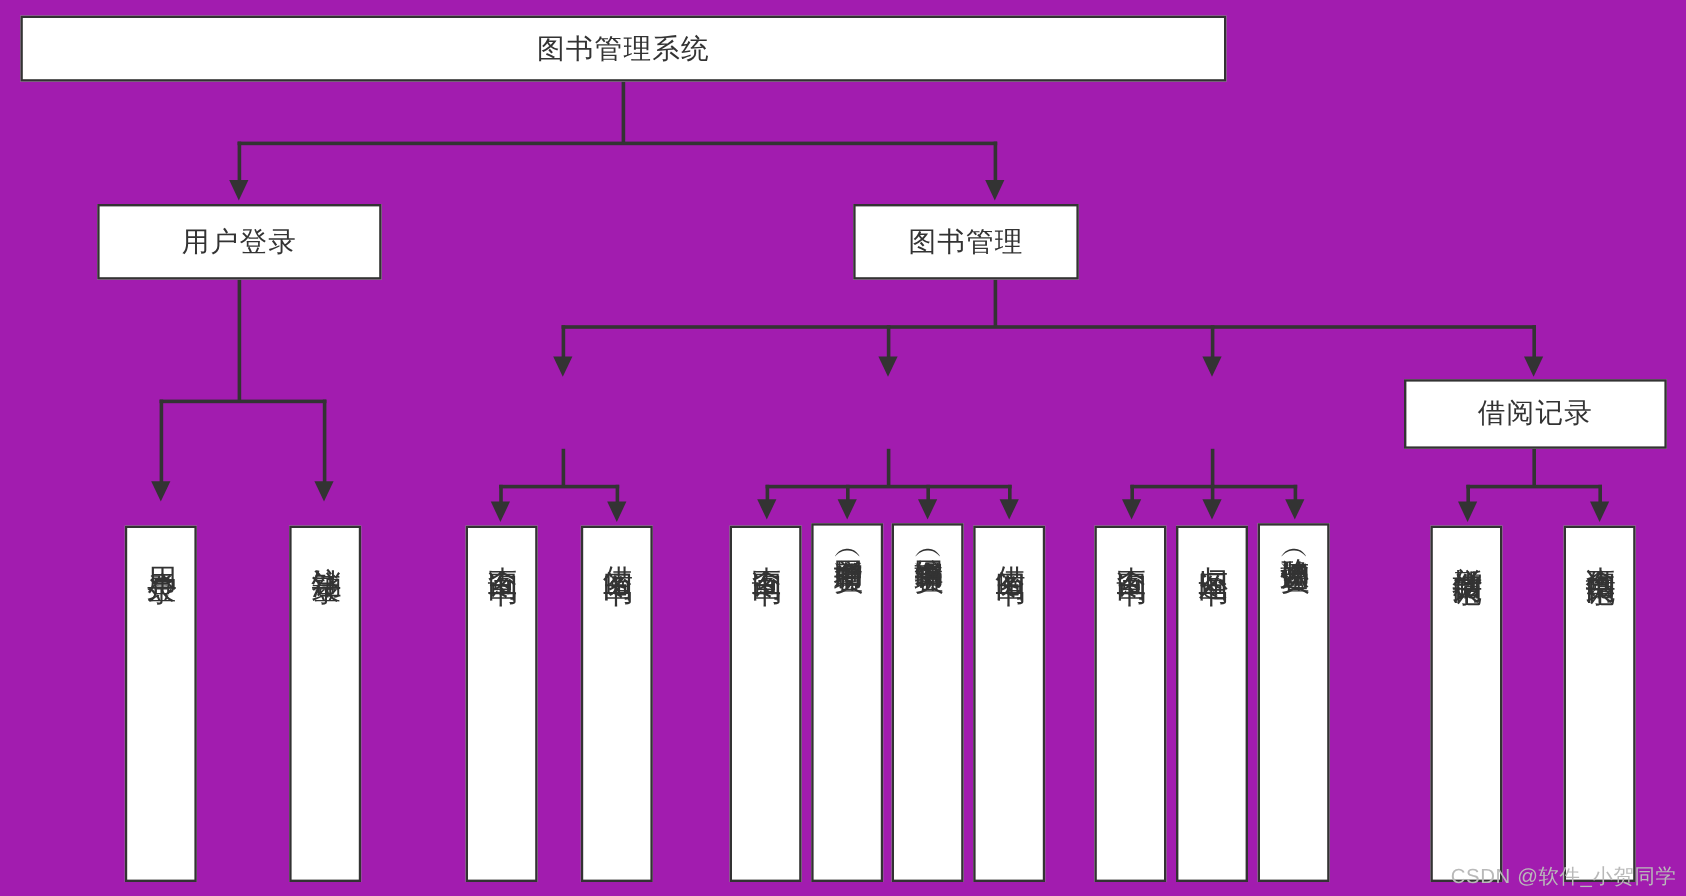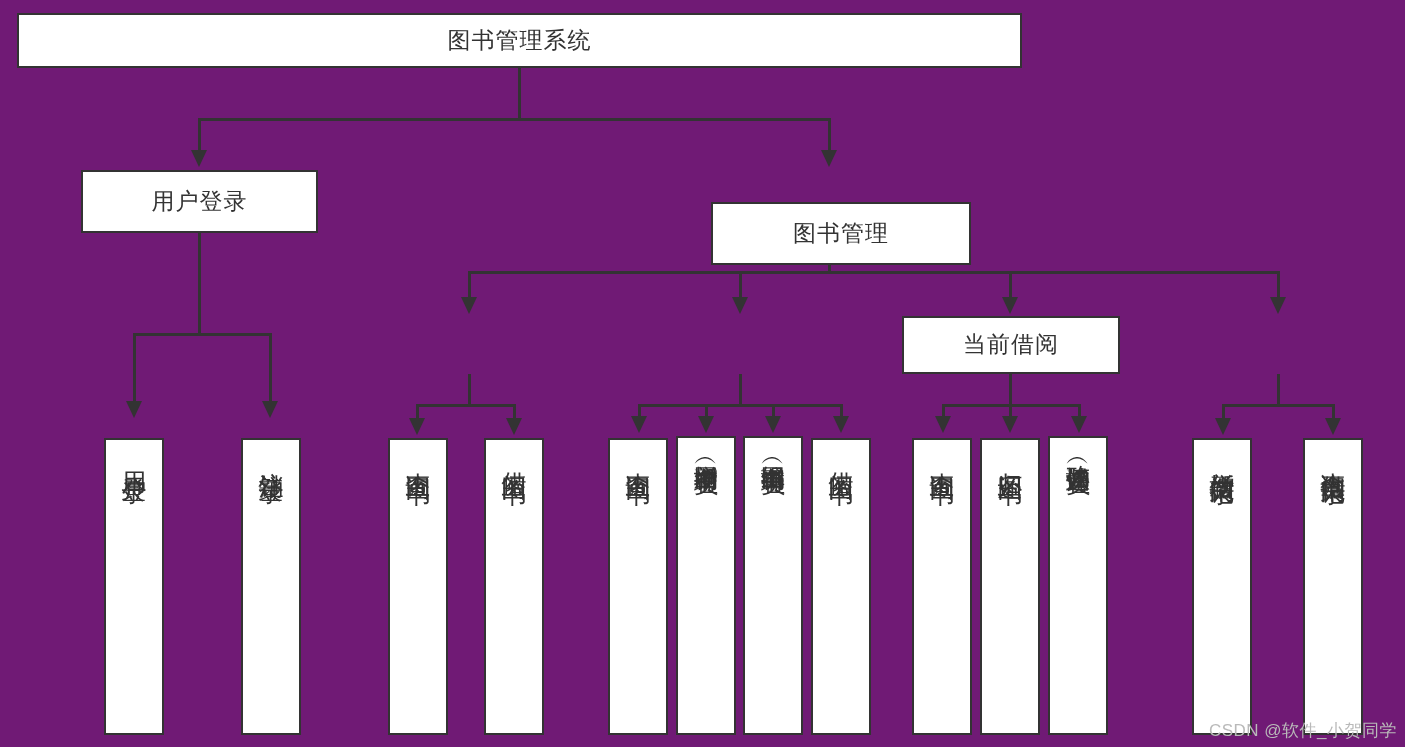--- a/index.html
+++ b/index.html
@@ -5,21 +5,21 @@
 <style>
   html,body{margin:0;padding:0;background:#ffffff;}
   body{
     font-family:"Liberation Sans","DejaVu Sans",sans-serif;
     -webkit-font-smoothing:antialiased;
   }
   #canvas{
     position:relative;
     width:1405px;
     height:747px;
-    background:#701a75;
+    background:#a21caf;
     overflow:hidden;
   }
   
   .node{
     position:absolute;
     box-sizing:border-box;
     background:#ffffff;
     border:2px solid #333333;
     display:flex;
     align-items:center;
@@ -95,21 +95,21 @@
 
   <div class="ln vl" style="left:198px; top:118px; width:3px; height:36px;"></div>
   <div class="arrow" style="left:191px; top:150px;"></div>
   <div class="ln vl" style="left:828px; top:118px; width:3px; height:36px;"></div>
   <div class="arrow" style="left:821px; top:150px;"></div>
 
   <div class="node h" style="left:81px; top:170px; width:237px; height:63px;">
     <span class="lbl">用户登录</span>
   </div>
 
-  <div class="node h" style="left:711px; top:170px; width:260px; height:63px;margin-top:32px;">
+  <div class="node h" style="left:711px; top:170px; width:188px; height:63px;">
     <span class="lbl">图书管理</span>
   </div>
 
   <div class="ln vl" style="left:198px; top:233px; width:3px; height:102px;"></div>
   <div class="ln hl" style="left:133px; top:333px; width:139px; height:3px;"></div>
   <div class="ln vl" style="left:133px; top:333px; width:3px; height:72px;"></div>
   <div class="arrow" style="left:126px; top:401px;"></div>
   <div class="ln vl" style="left:269px; top:333px; width:3px; height:72px;"></div>
   <div class="arrow" style="left:262px; top:401px;"></div>
 
@@ -121,22 +121,22 @@
 
   <div class="ln vl" style="left:739px; top:271px; width:3px; height:30px;"></div>
   <div class="arrow" style="left:732px; top:297px;"></div>
 
   <div class="ln vl" style="left:1009px; top:271px; width:3px; height:30px;"></div>
   <div class="arrow" style="left:1002px; top:297px;"></div>
 
   <div class="ln vl" style="left:1277px; top:271px; width:3px; height:30px;"></div>
   <div class="arrow" style="left:1270px; top:297px;"></div>
 
-  <div class="node h" style="left:902px; top:316px; width:218px; height:58px;">
-    <span class="lbl">当前借阅</span>
+  <div class="node h" style="left:1170px; top:316px; width:219px; height:58px;">
+    <span class="lbl">借阅记录</span>
   </div>
 
   <div class="ln vl" style="left:468px; top:374px; width:3px; height:32px;"></div>
   <div class="ln hl" style="left:416px; top:404px; width:100px; height:3px;"></div>
   <div class="ln vl" style="left:416px; top:404px; width:3px; height:18px;"></div>
   <div class="arrow" style="left:409px; top:418px;"></div>
   <div class="ln vl" style="left:513px; top:404px; width:3px; height:18px;"></div>
   <div class="arrow" style="left:506px; top:418px;"></div>
 
   <div class="ln vl" style="left:739px; top:374px; width:3px; height:32px;"></div>

